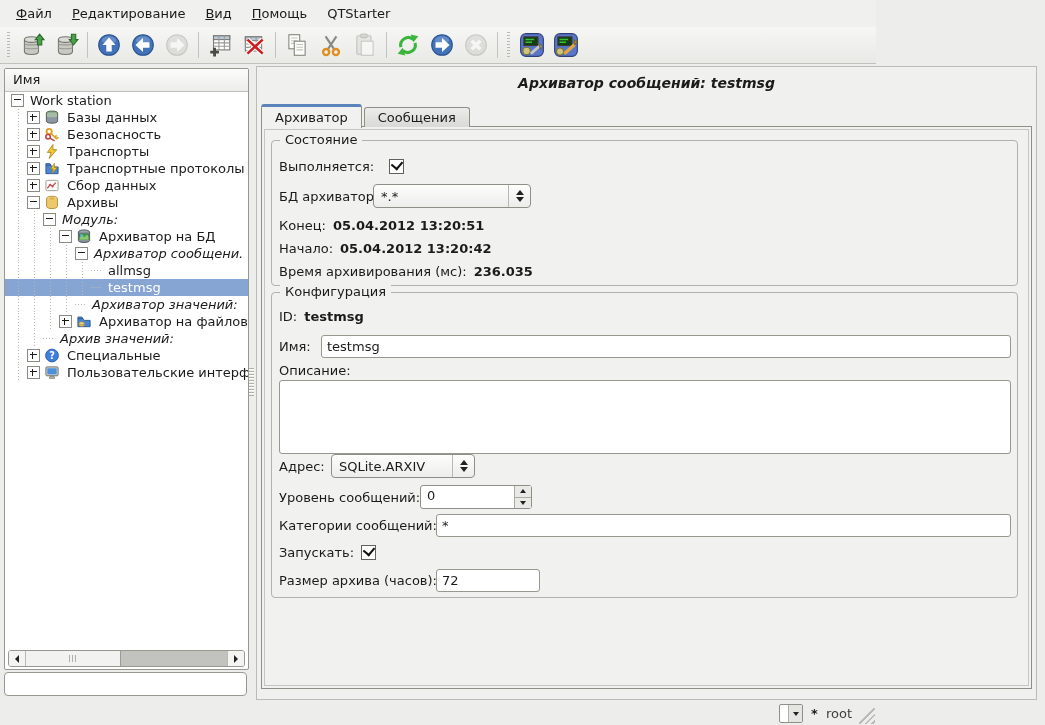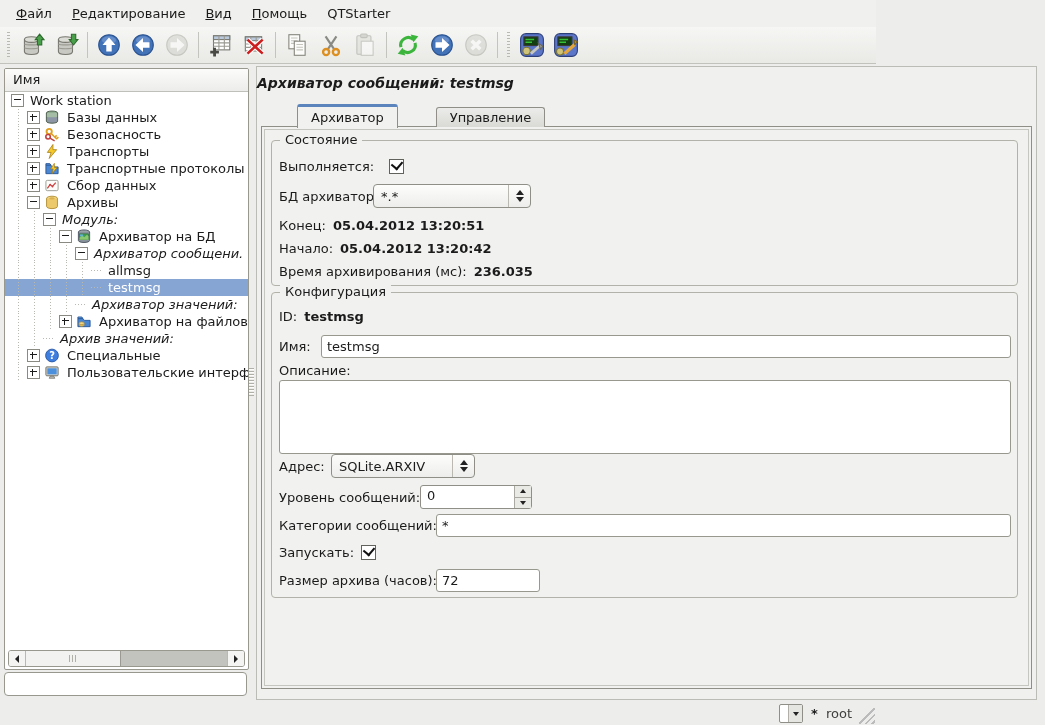--- a/index.html
+++ b/index.html
@@ -67,25 +67,25 @@
                  border-radius:4px;background:#fff;box-sizing:border-box;font:13px "DejaVu Sans",sans-serif;padding:0 6px;}
 
   
   .splitter{position:absolute;left:248px;top:5px;width:7px;height:628px;display:flex;align-items:center;justify-content:center;}
   .grip-v{width:5px;height:28px;
           background-image:repeating-linear-gradient(to bottom,#b0b0a8 0 1px,#fdfdfb 1px 2px,transparent 2px 3px);}
 
   
   .main{position:absolute;left:256px;top:3px;width:781px;height:634px;background:#f0f0ee;
         border:1px solid #bcbcb6;box-sizing:border-box;}
-  .panel-title{position:absolute;top:8px;left:0;right:0;text-align:left;
+  .panel-title{position:absolute;top:8px;left:0;right:0;text-align:center;
                font-weight:bold;font-style:italic;font-size:14px;}
   .tabbar{position:absolute;left:4px;top:37px;height:23px;display:flex;align-items:flex-end;z-index:2;}
   .tab{height:19px;line-height:19px;padding:0 13px;border:1px solid #8f8f88;border-bottom:none;
-       border-radius:3px 3px 0 0;background:linear-gradient(#ececea,#d9d9d5);margin-right:2px;cursor:default;margin-left:36px;}
+       border-radius:3px 3px 0 0;background:linear-gradient(#ececea,#d9d9d5);margin-right:2px;cursor:default;}
   .tab.active{height:21px;line-height:21px;background:#f1f1ef;border-top:3px solid #5c84bc;
               position:relative;top:1px;}
   .tabpane{position:absolute;left:4px;right:4px;top:59px;bottom:10px;border:1px solid #8f8f88;background:#f1f1ef;}
   .scrollarea{position:absolute;left:2px;right:2px;top:2px;bottom:2px;border:1px solid #c6c6c0;background:#f1f1ef;overflow:hidden;}
 
   .group{position:absolute;left:6px;right:10px;border:1px solid #b2b2aa;border-radius:4px;}
   .group.state{top:10px;height:144px;}
   .group.config{top:162px;height:304px;}
   .glabel{position:absolute;top:-9px;left:8px;background:#f1f1ef;padding:0 5px;}
 
@@ -480,21 +480,21 @@
     <input class="sidebar-input" value="" style="">
 
     <div class="splitter">
         <span class="grip-v"></span>
       </div>
 
     <div class="main">
       <div class="panel-title">Архиватор сообщений: testmsg</div>
       <div class="tabbar" id="tabbar">
           <div class="tab active">Архиватор</div>
-          <div class="tab">Управление</div>
+          <div class="tab">Сообщения</div>
         </div>
 
       <div class="tabpane">
         <div class="scrollarea">
 
           <div class="group state">
             <span class="glabel">Состояние</span>
             <div class="prow" style="top:12px;">
               <span class="plabel">Выполняется:</span>
               <span class="checkbox checked" style="margin-left:8px;"></span>

